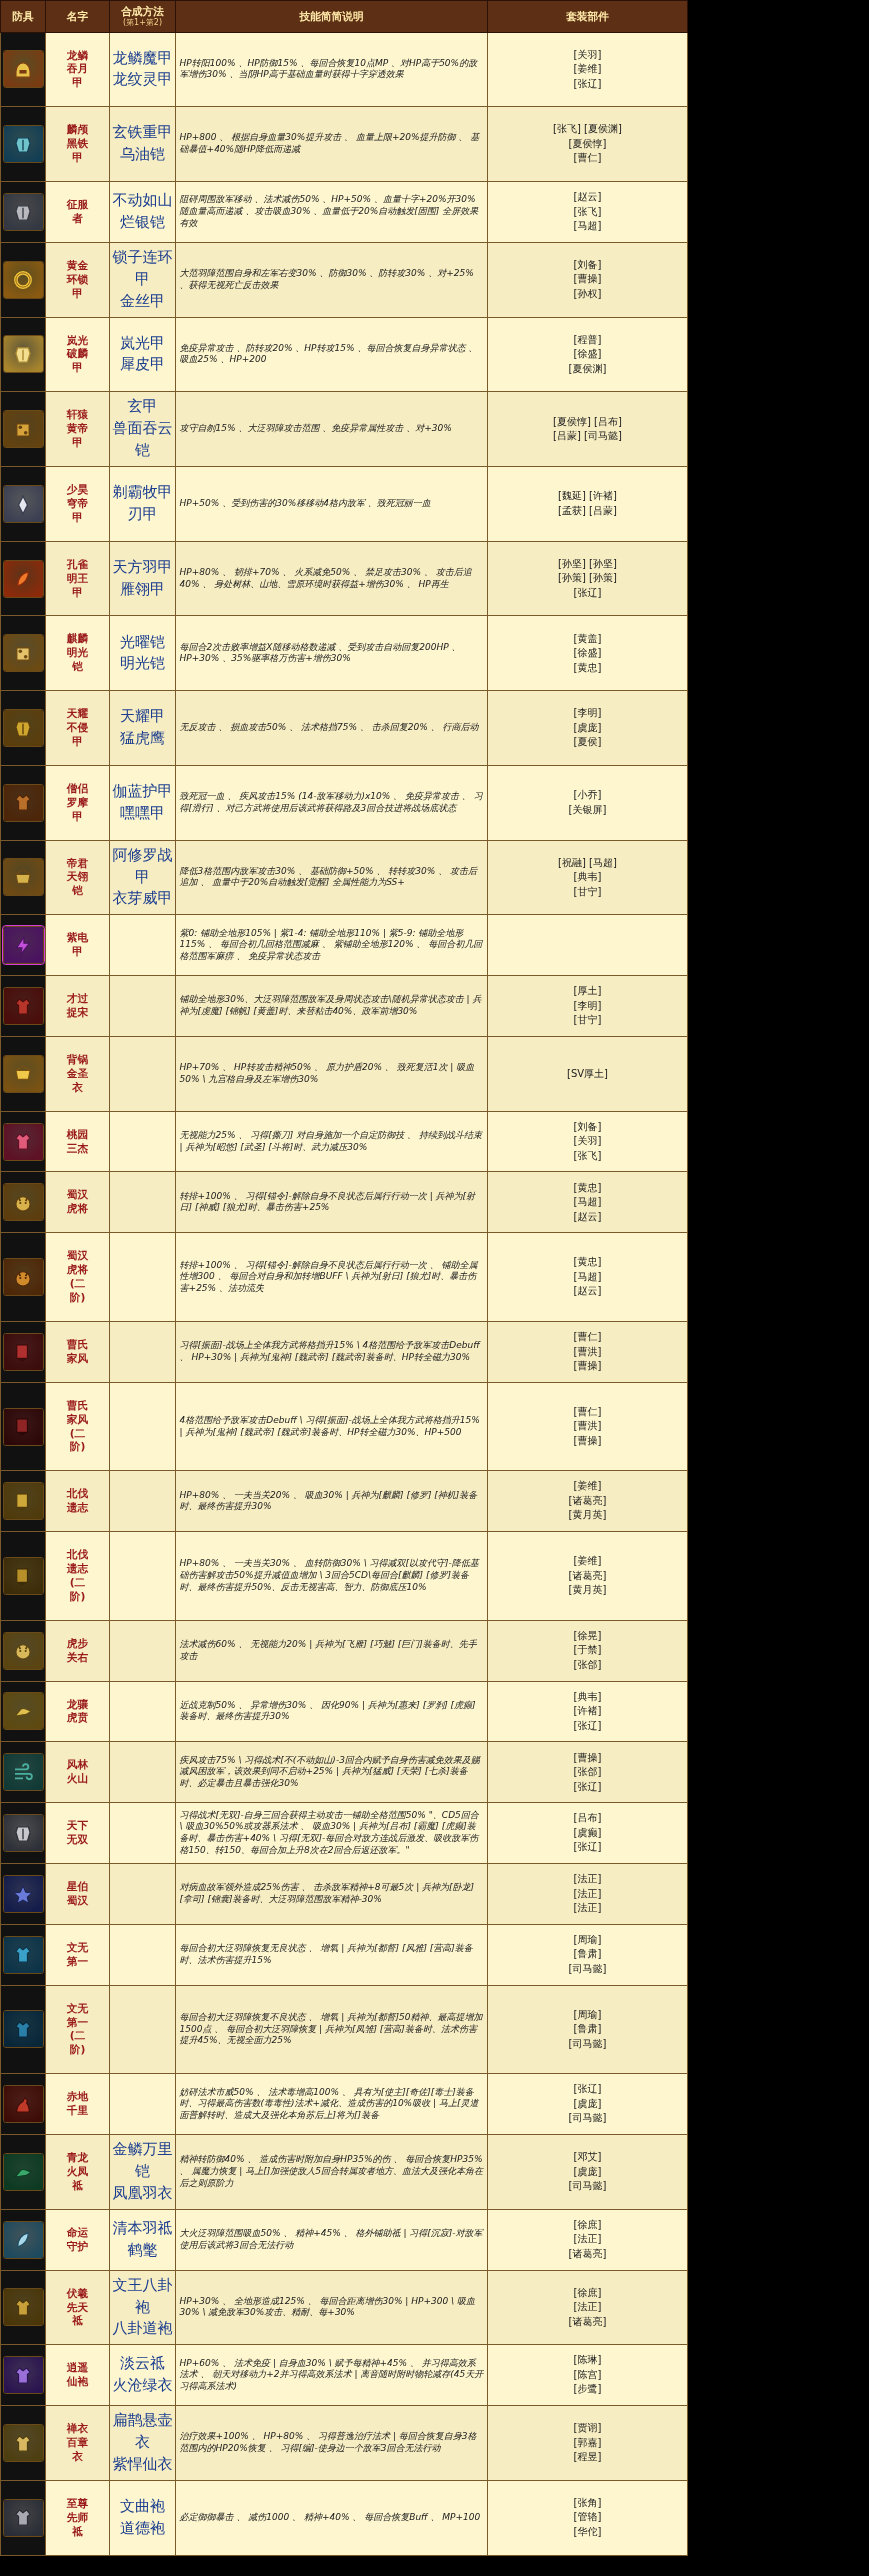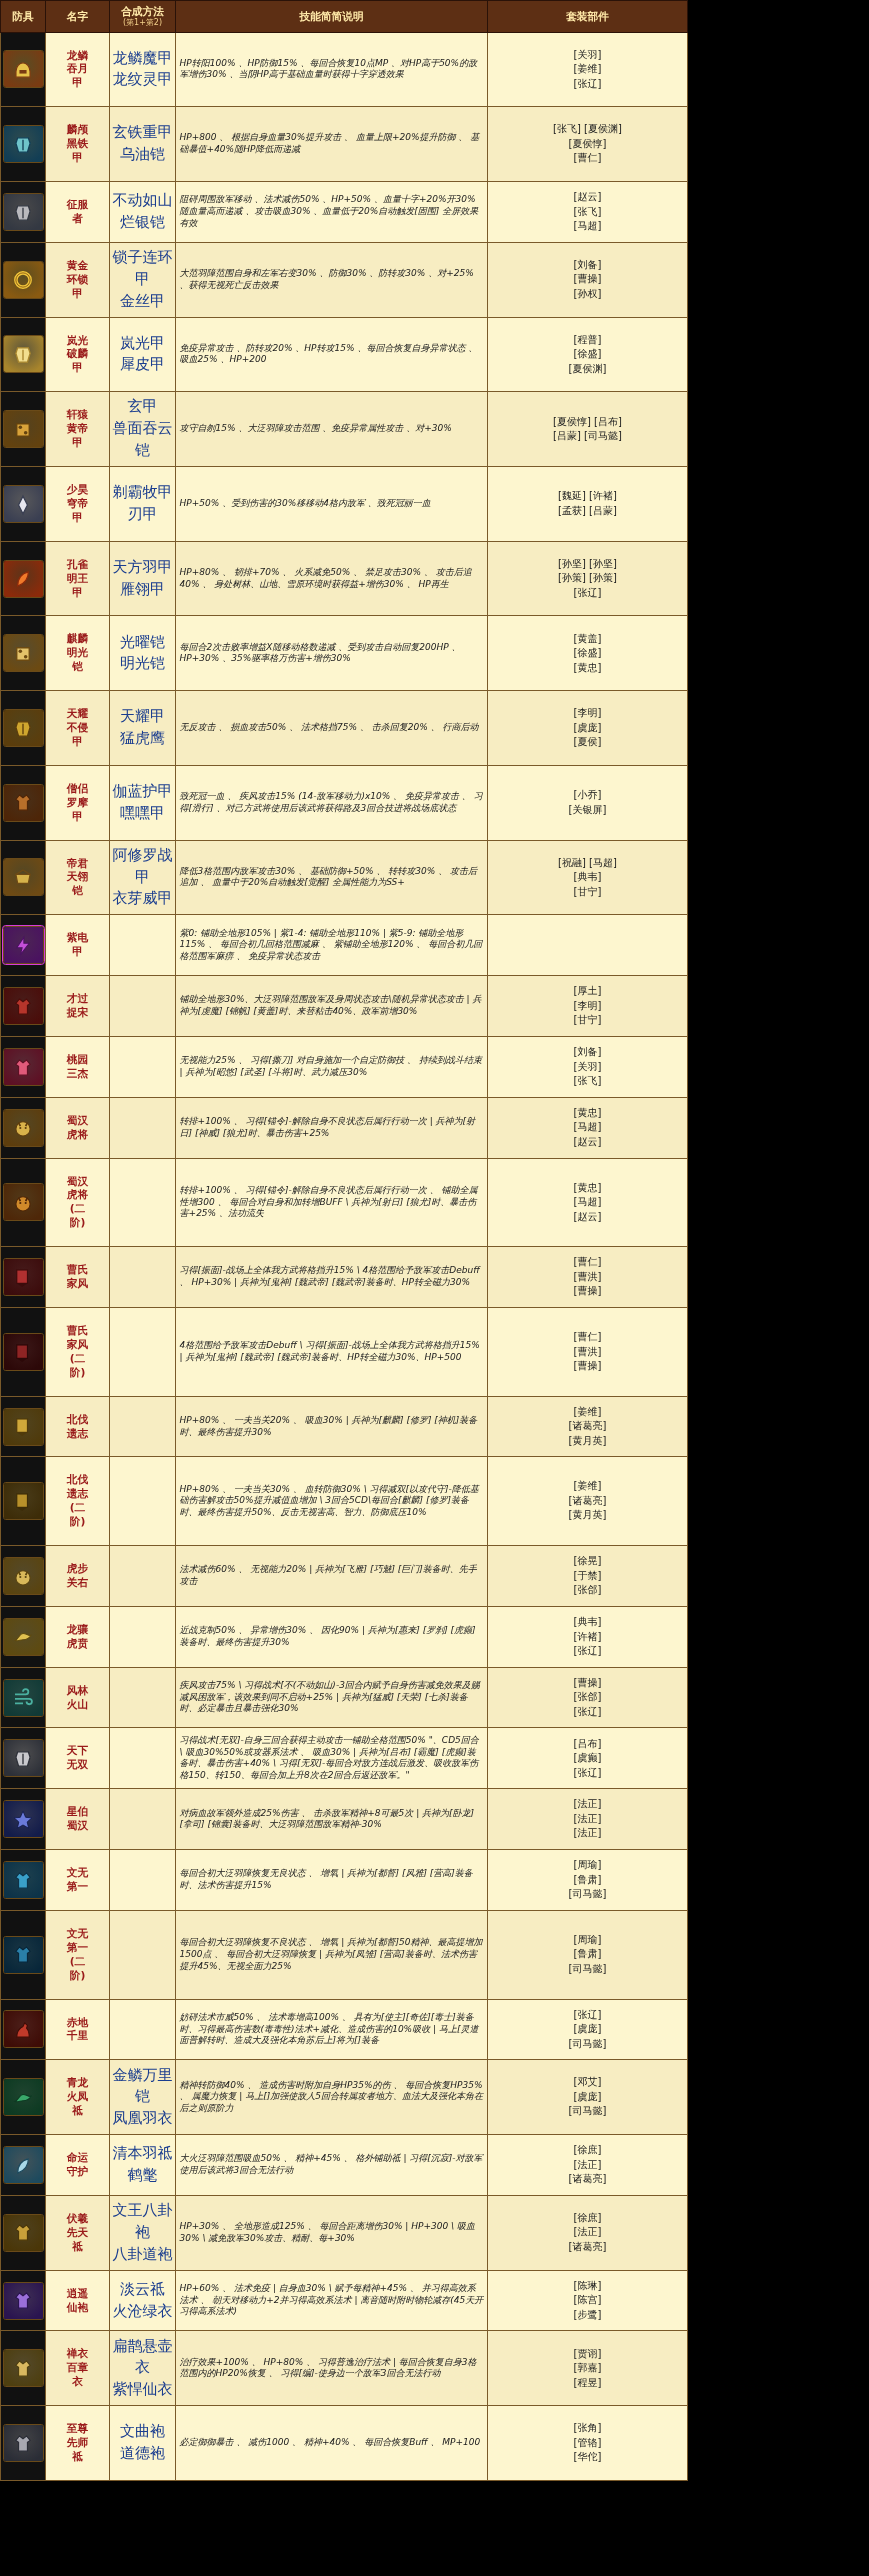--- a/index.html
+++ b/index.html
@@ -340,20 +340,37 @@
           </td>
           <td class="name">才过捉宋</td>
           <td class="recipe"></td>
           <td class="desc">铺助全地形30%、大泛羽障范围敌军及身周状态攻击\随机异常状态攻击 | 兵神为[虔魔] [锦帆] [黄盖]时、来替粘击40%、政军前增30%</td>
           <td class="parts">
             <span class="part-line">[厚土]</span>
             <span class="part-line">[李明]</span>
             <span class="part-line">[甘宁]</span>
           </td>
         </tr>
+        <tr class="row-alt">
+          <td class="icon">
+            <div class="iconbox">
+              <div class="g" style="background:radial-gradient(circle at 50% 40%, #f0c84a55, #7a5212 80%);"></div>
+              <div class="sh"><svg viewBox="0 0 24 24">
+                  <path d="M4 8h16l-2 10H6z" fill="#f0c84a" stroke="#7a5212" stroke-width="1.4"></path>
+                  <path d="M4 8l8-5 8 5" fill="none" stroke="#7a5212" stroke-width="1.4"></path>
+                </svg></div>
+            </div>
+          </td>
+          <td class="name">背锅金圣衣</td>
+          <td class="recipe"></td>
+          <td class="desc">HP+70% 、 HP转攻击精神50% 、 原力护盾20% 、 致死复活1次 | 吸血50% \ 九宫格自身及左军增伤30%</td>
+          <td class="parts">
+            <span class="part-line">[SV厚土]</span>
+          </td>
+        </tr>
         <tr class="row-lite">
           <td class="icon">
             <div class="iconbox">
               <div class="g" style="background:radial-gradient(circle at 50% 40%, #e05a7a55, #5e1024 80%);"></div>
               <div class="sh"><svg viewBox="0 0 24 24">
                   <path d="M8 3l4 3 4-3 4 5-3 2v10H7V10L4 8z" fill="#e05a7a" stroke="#5e1024" stroke-width="1.3"></path>
                 </svg></div>
             </div>
           </td>
           <td class="name">桃园三杰</td>

